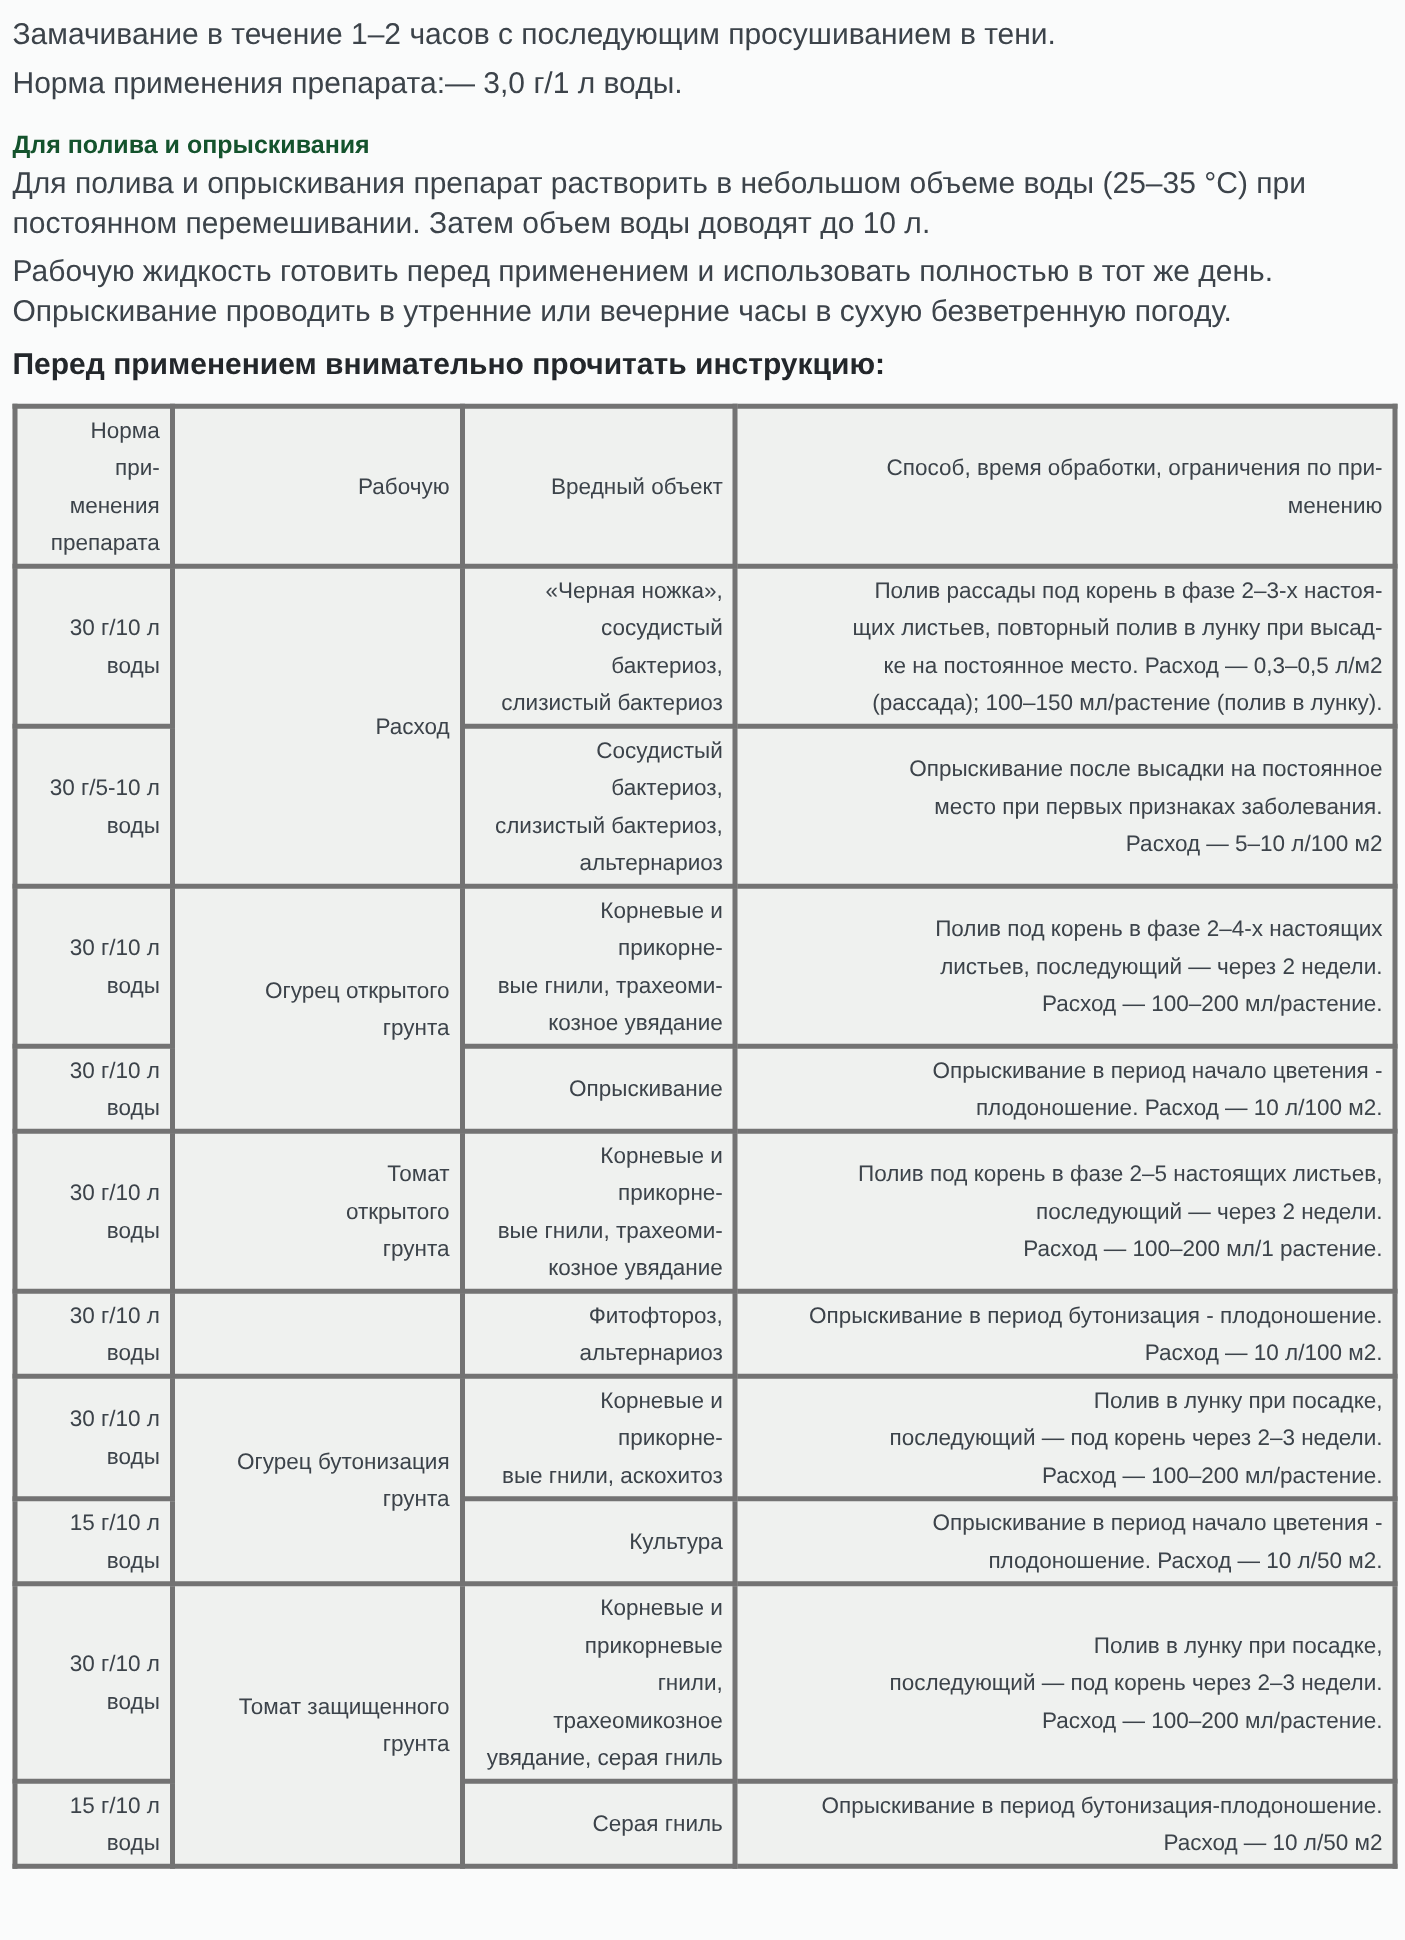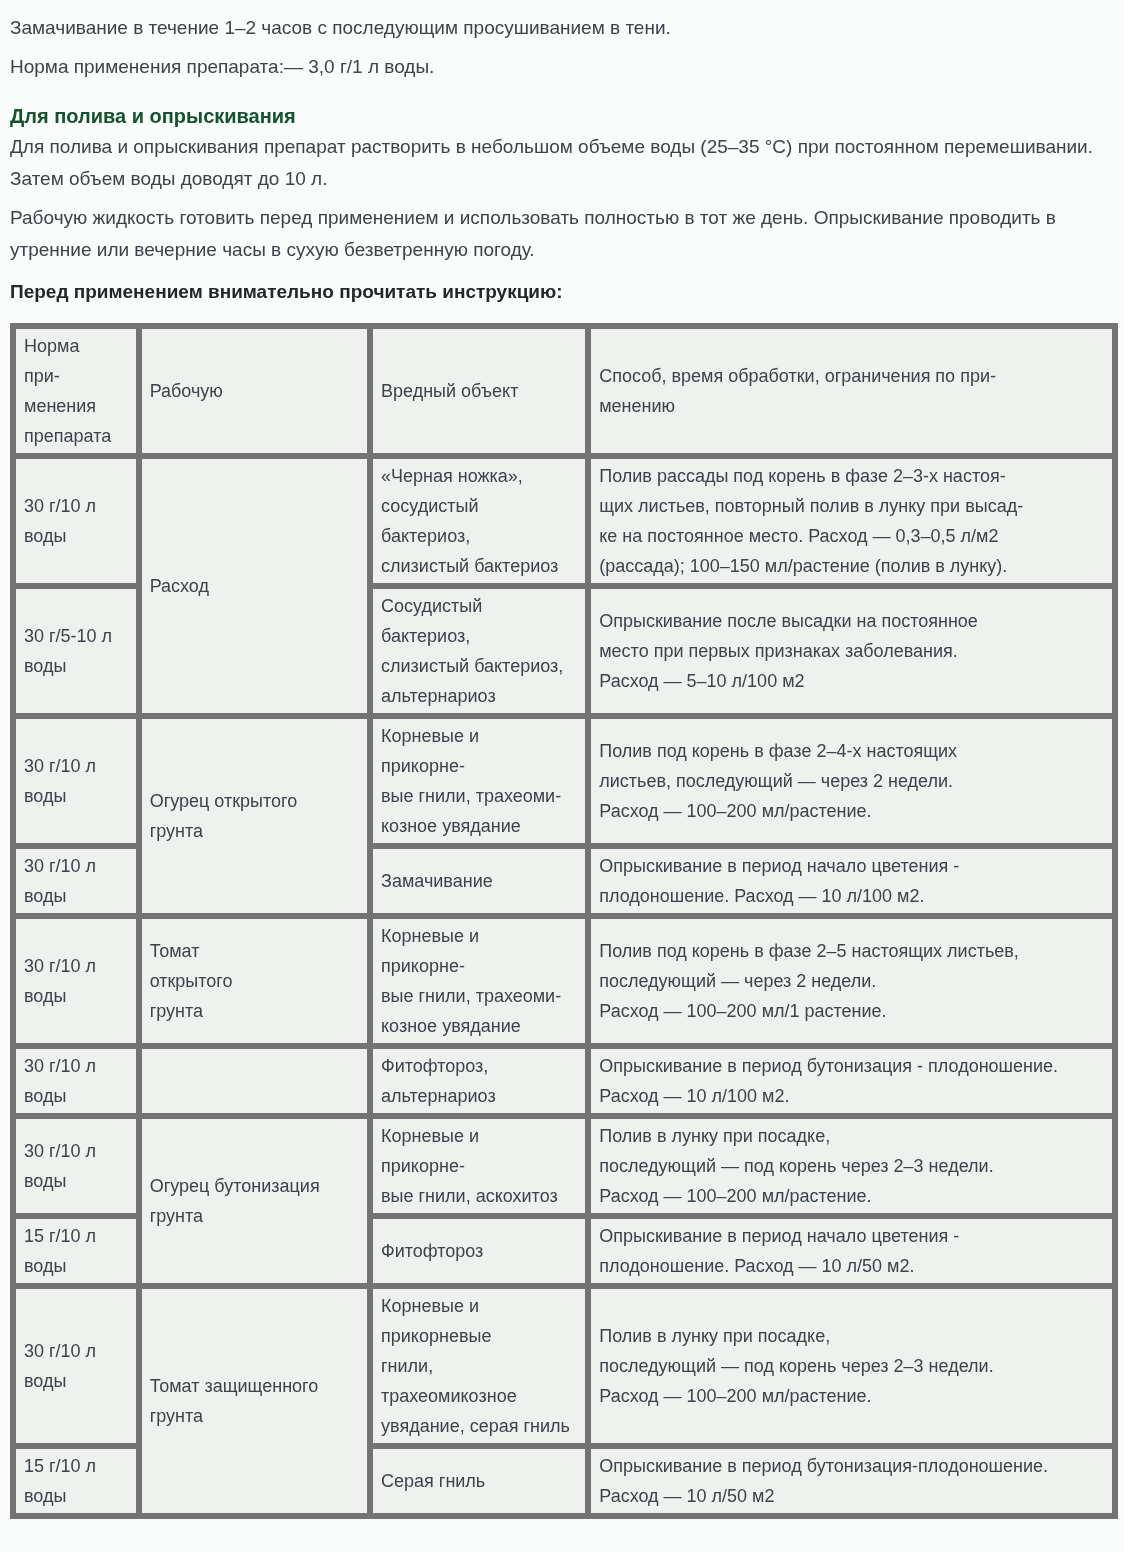--- a/index.html
+++ b/index.html
@@ -22,21 +22,21 @@
   }
   ul.crop-list {
     margin: 2px 0 14px;
     padding-left: 33px;
   }
   ul.crop-list li {
     font-size: 19px;
     line-height: 31px;
   }
   p {
-    font-size: 19px;
+    font-size: 24px;
     line-height: 32px;
     margin: 0 0 7px;
   }
   h3.sub {
     font-size: 20px;
     line-height: 27px;
     margin: 20px 0 1px;
     color: #14532d;
     font-weight: bold;
   }
@@ -45,22 +45,22 @@
     color: #23272b;
     margin: 10px 0 15px;
   }
   table.app-table {
     border-collapse: collapse;
     width: 1108px;
     background: #eff1ef;
     table-layout: fixed;
   }
   .app-table th, .app-table td {
-    border: 6px solid #737373;
-    text-align: left;
+    border: 4px solid #737373;
+    text-align: right;
     vertical-align: middle;
     font-weight: normal;
     font-size: 18px;
     line-height: 30px;
     padding: 2px 8px;
     white-space: pre-line;
     color: #3c434a;
     overflow: hidden;
   }
   col.c-dose    { width: 11.4%; }
@@ -137,21 +137,21 @@
 прикорне-
 вые гнили, трахеоми-
 козное увядание</td>
         <td>Полив под корень в фазе 2–4-х настоящих
 листьев, последующий — через 2 недели.
 Расход — 100–200 мл/растение.</td>
       </tr>
       <tr>
         <td>30 г/10 л
 воды</td>
-        <td>Замачивание</td>
+        <td>Опрыскивание</td>
         <td>Опрыскивание в период начало цветения -
 плодоношение. Расход — 10 л/100 м2.</td>
       </tr>
 
       <tr>
         <td>30 г/10 л
 воды</td>
         <td>Томат
 открытого
 грунта</td>
@@ -181,21 +181,21 @@
         <td>Корневые и
 прикорне-
 вые гнили, аскохитоз</td>
         <td>Полив в лунку при посадке,
 последующий — под корень через 2–3 недели.
 Расход — 100–200 мл/растение.</td>
       </tr>
       <tr>
         <td>15 г/10 л
 воды</td>
-        <td>Фитофтороз</td>
+        <td>Культура</td>
         <td>Опрыскивание в период начало цветения -
 плодоношение. Расход — 10 л/50 м2.</td>
       </tr>
 
       <tr>
         <td>30 г/10 л
 воды</td>
         <td rowspan="2">Томат защищенного
 грунта</td>
         <td>Корневые и

